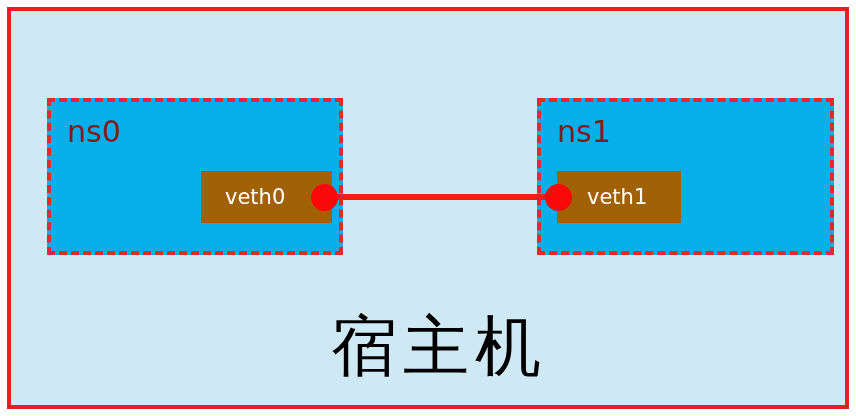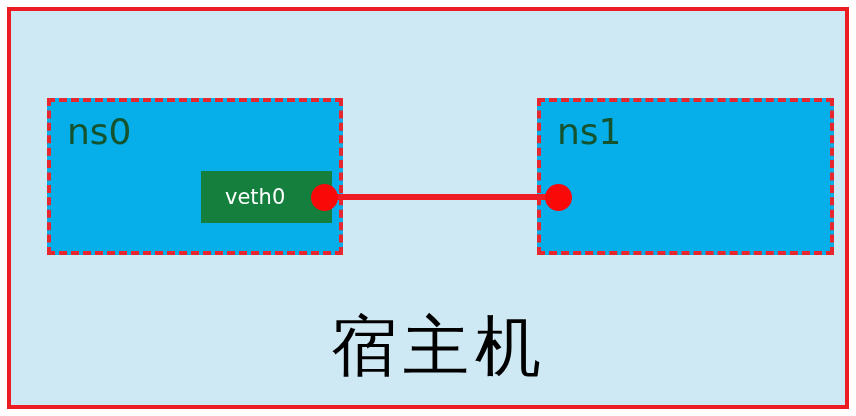--- a/index.html
+++ b/index.html
@@ -47,33 +47,33 @@
   .ns-box.ns1 {
     left: 526px;
     width: 297px;
     text-align: right;
   }
 
   .ns-label {
     position: absolute;
     left: 16px;
     top: 8px;
-    color: #14532d;
-    font-size: 36px;
+    color: #7f1d1d;
+    font-size: 30px;
     line-height: 44px;
     font-weight: 400;
     letter-spacing: 0px;
     white-space: nowrap;
   }
 
   
   .veth-box {
     position: absolute;
     box-sizing: border-box;
-    background: #15803d;
+    background: #a16207;
     top: 160px;
     height: 52px;
     display: flex;
     align-items: center;
   }
   .veth-box.veth0 {
     left: 190px;
     width: 131px;
     justify-content: flex-start;
     padding-left: 24px;
@@ -139,20 +139,23 @@
     </div>
 
     <div class="ns-box ns1">
       <div class="ns-label">ns1</div>
     </div>
 
     <div class="veth-box veth0">
       <span class="veth-label">veth0</span>
     </div>
 
+    <div class="veth-box veth1">
+      <span class="veth-label">veth1</span>
+    </div>
 
     <div class="link-line"></div>
     <div class="link-dot left"></div>
     <div class="link-dot right"></div>
 
     <div class="host-caption">宿主机</div>
 
   </div>
 </div>
 

